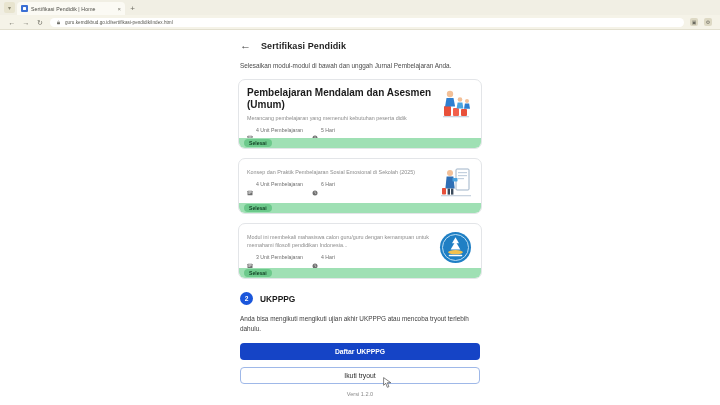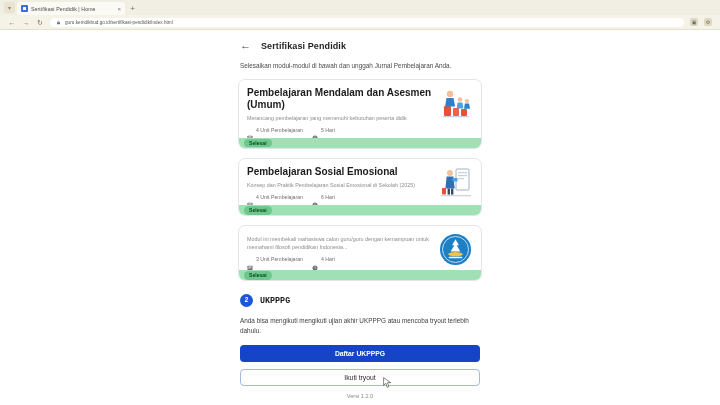--- a/index.html
+++ b/index.html
@@ -81,21 +81,21 @@
   .meta-label{font-size:5.2px;color:#6f6f6f;line-height:1;}
   .meta-ico{width:6px;height:6px;flex:0 0 auto;}
   .card-art{width:34px;height:32px;flex:0 0 auto;position:relative;}
 
   .progress{height:10px;background:#9fe0b4;position:relative;display:flex;align-items:center;}
   .progress .pill{
     margin-left:5px;background:#6cc98b;color:#0f3d22;border-radius:6px;
     font-size:5.1px;padding:1.5px 5px;line-height:1;font-weight:bold;
   }
 
-  .step-head{display:flex;align-items:center;gap:7px;margin:13px 2px 9px 2px;font-family:Liberation Mono, monospace;}
+  .step-head{display:flex;align-items:center;gap:7px;margin:13px 2px 9px 2px;}
   .step-num{
     width:13px;height:13px;border-radius:50%;background:#1a56db;color:#fff;
     font-size:6.6px;font-weight:bold;display:flex;align-items:center;justify-content:center;
     flex:0 0 auto;
   }
   .step-title{font-size:8.4px;color:#1b1b1b;font-weight:bold;}
 
   .panel-text{font-size:6.4px;color:#3d3d3d;line-height:1.55;margin:0 2px 9px 2px;}
 
   .btn{
@@ -206,21 +206,20 @@
         </div>
       </div>
       <div class="progress">
         <span class="pill">Selesai</span>
       </div>
     </div>
 
     <div class="card">
       <div class="card-body">
         <div class="card-text">
-          <div class="card-title">Pembelajaran Sosial Emosional</div>
           <div class="card-desc">Konsep dan Praktik Pembelajaran Sosial Emosional di Sekolah (2025)</div>
           <div class="card-meta">
             <span class="meta">
               <span class="meta-ico">
                 <svg viewBox="0 0 12 12" width="6" height="6">
                     <rect x="1" y="1.5" width="10" height="9" rx="1.2" fill="#6f6f6f"></rect>
                     <rect x="2.6" y="3" width="6.8" height="1" fill="#fff"></rect>
                     <rect x="2.6" y="5" width="6.8" height="1" fill="#fff"></rect>
                     <rect x="2.6" y="7" width="4.2" height="1" fill="#fff"></rect>
                   </svg>

